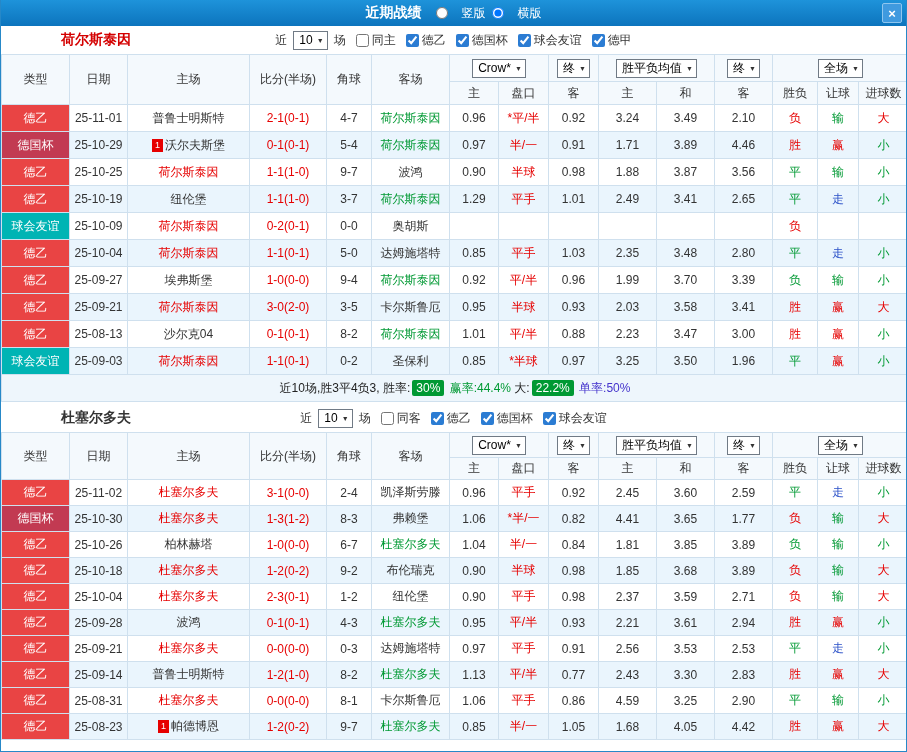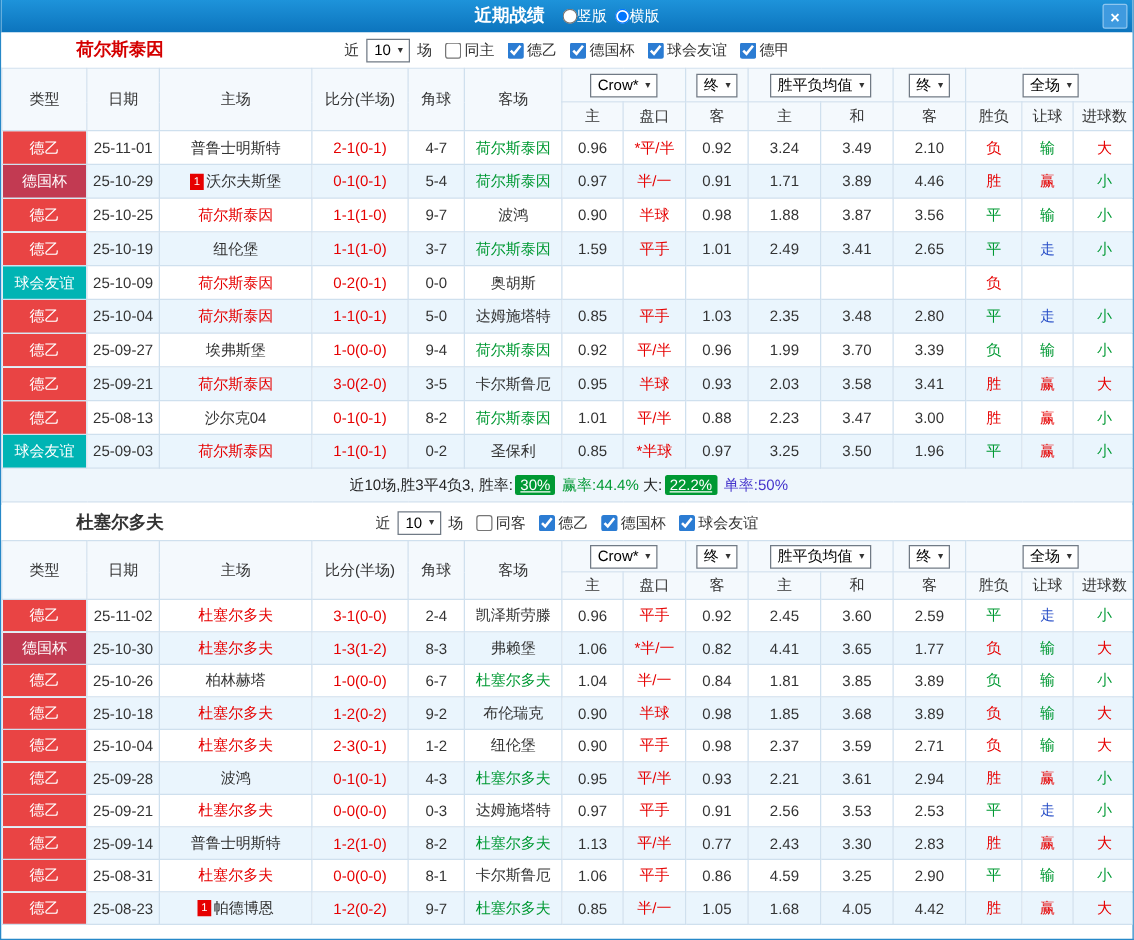--- a/index.html
+++ b/index.html
@@ -3,21 +3,21 @@
 <meta charset="utf-8">
 <style>
   * { margin:0; padding:0; box-sizing:border-box; }
   body { background:#fff; font-family:"Liberation Sans","DejaVu Sans",sans-serif; }
   .app { width:907px; height:752px; overflow:hidden; background:#fff; position:relative;
          border:1px solid #2688c8; border-top:none; }
   
   .titlebar { height:26px; background:linear-gradient(#1e93da,#0c74bd); display:flex;
               align-items:center; justify-content:center; position:relative; color:#fff; }
   .win-title { font-size:14px; font-weight:bold; margin-right:8px; }
-  .radio { display:inline-flex; align-items:center; gap:0; font-size:12px; margin-left:6px; cursor:pointer; }
+  .radio { display:inline-flex; align-items:center; gap:14px; font-size:12px; margin-left:6px; cursor:pointer; }
   .radio input { width:12px; height:12px; margin:0; }
   .close-btn { position:absolute; right:4px; top:3px; width:20px; height:20px; background:#3f9adf;
                border:1px solid #8ec6ef; border-radius:2px; color:#fff; font-size:13px; font-weight:bold;
                line-height:17px; text-align:center; cursor:pointer; padding:0; }
   
   .controls-row { height:28px; position:relative; display:flex; align-items:center; background:#fff; }
   .team-name { position:absolute; left:60px; font-size:14px; font-weight:bold; }
   .controls { margin:0 auto; display:flex; align-items:center; gap:6px; font-size:12px; color:#333; }
   .cb-group { display:inline-flex; align-items:center; gap:10px; margin-left:4px; }
   .cb { display:inline-flex; align-items:center; gap:3px; cursor:pointer; }
@@ -40,21 +40,21 @@
   tr.even td { background:#eaf5fd; }
   td.c-type { color:#fff; }
   td.c-score { color:#e60000; }
   td.c-hc { color:#e60000; }
   .hl-home { color:#e60000; }
   .hl-away { color:#009933; }
   .card1 { display:inline-block; background:#e60000; color:#fff; font-size:9px; width:11px; height:13px;
            line-height:13px; margin-right:2px; vertical-align:1px; }
   tr.summary-row td { background:#eef6fc; height:27px; color:#222; }
   .sum-plain { color:#222; }
-  .sum-badge { background:#009933; color:#fff; padding:1px 4px; border-radius:2px; margin:0 2px;text-decoration:underline; }
+  .sum-badge { background:#009933; color:#fff; padding:1px 4px; border-radius:2px; margin:0 2px; }
   .sum-green { color:#009933; }
   .sum-purple { color:#4433cc; }
   .panel.sec1 { margin-top:2px; }
 </style>
 </head>
 <body>
 
 <div class="app">
 
   <header class="titlebar">
@@ -215,21 +215,21 @@
       <td class="c-res" style="color: rgb(0, 153, 51);">输</td>
       <td class="c-res" style="color: rgb(0, 153, 51);">小</td>
     </tr>
           <tr class="match-row even">
       <td class="c-type" style="background: rgb(233, 68, 68);">德乙</td>
       <td class="c-date">25-10-19</td>
       <td class="c-home"><span>纽伦堡</span></td>
       <td class="c-score">1-1(1-0)</td>
       <td class="c-corner">3-7</td>
       <td class="c-away"><span class="hl-away">荷尔斯泰因</span></td>
-      <td class="c-num">1.59</td>
+      <td class="c-num">1.29</td>
       <td class="c-hc">平手</td>
       <td class="c-num">1.01</td>
       <td class="c-num">2.49</td>
       <td class="c-num">3.41</td>
       <td class="c-num">2.65</td>
       <td class="c-res" style="color: rgb(0, 153, 51);">平</td>
       <td class="c-res" style="color: rgb(43, 81, 200);">走</td>
       <td class="c-res" style="color: rgb(0, 153, 51);">小</td>
     </tr>
           <tr class="match-row odd">

